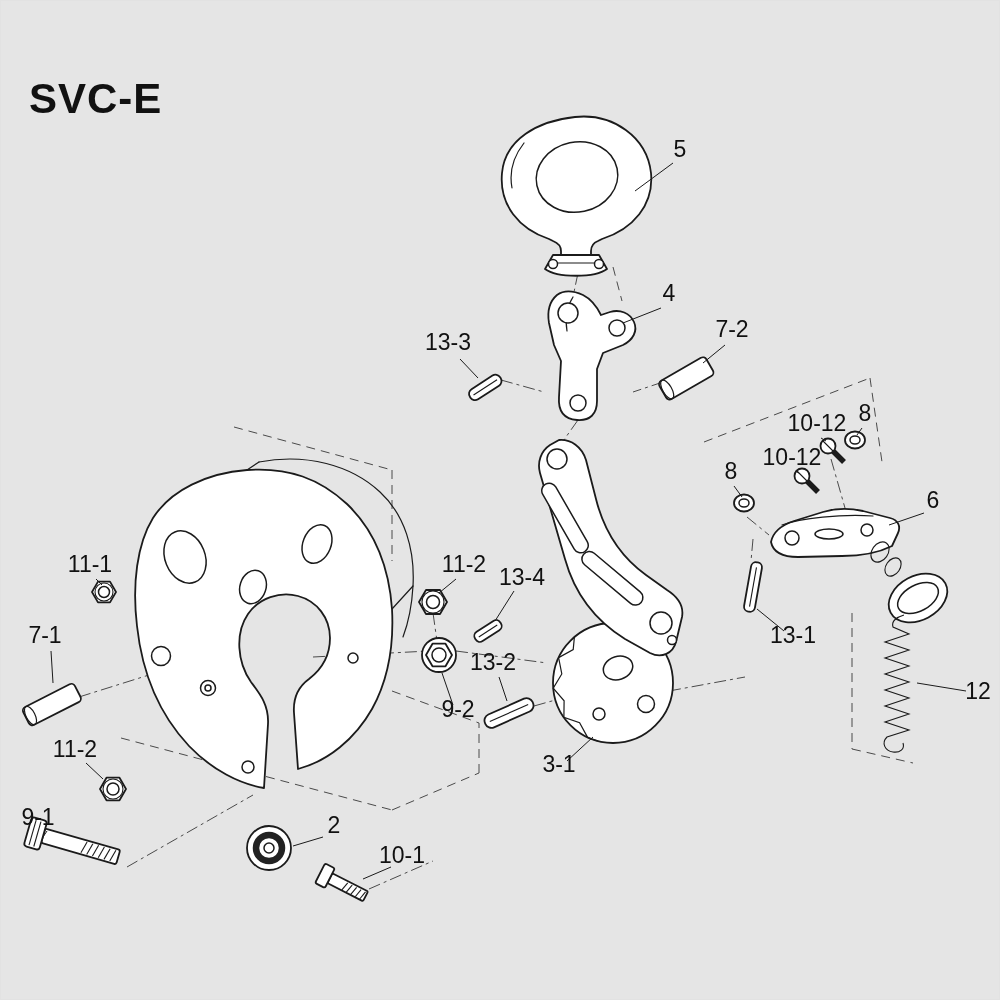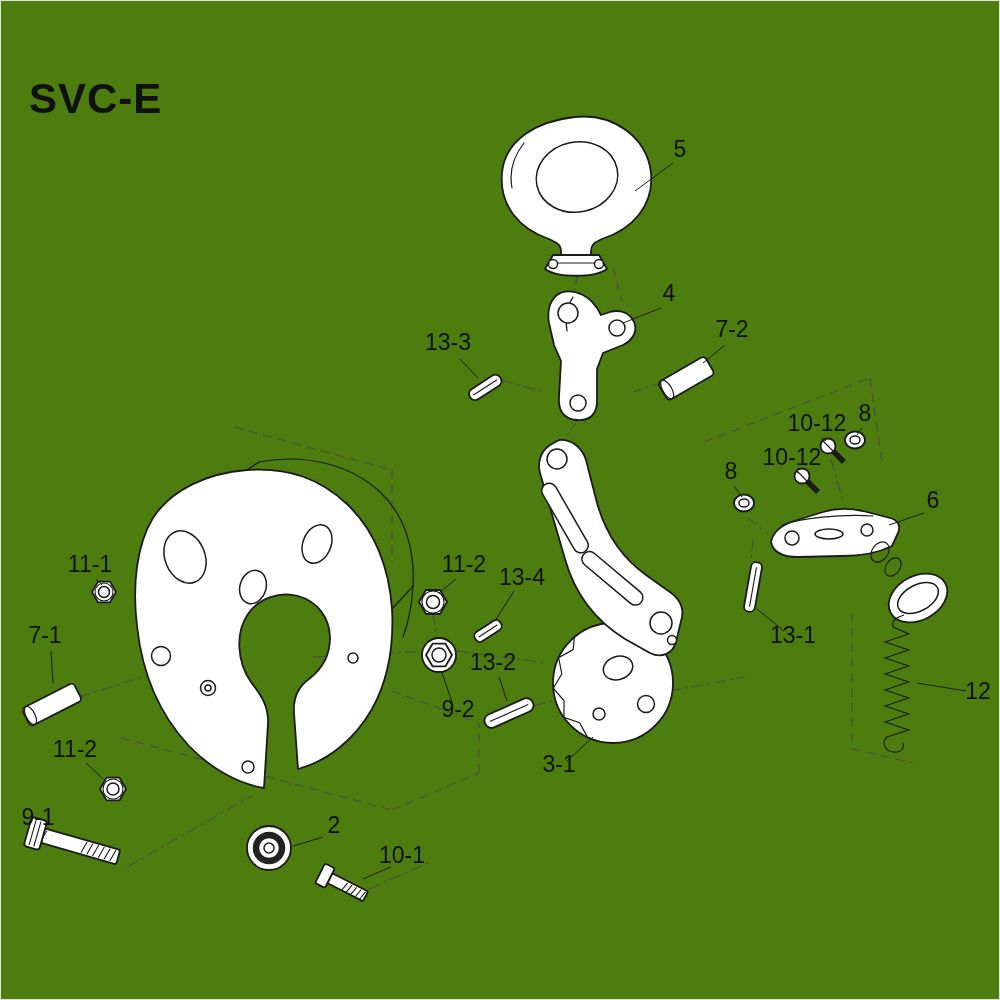--- a/index.html
+++ b/index.html
@@ -1,16 +1,16 @@
 <!DOCTYPE html>
 <html><head>
 <meta charset="utf-8">
 <style>
   html,body{margin:0;padding:0;background:#fff;}
-  .stage{position:relative;width:1000px;height:1000px;background:#4d7c0f;border:1px solid #e2e2e2;box-sizing:border-box;overflow:hidden;}
+  .stage{position:relative;width:1000px;height:1000px;background:#e5e5e5;border:1px solid #e2e2e2;box-sizing:border-box;overflow:hidden;}
   svg{position:absolute;left:0;top:0;}
   .outline{fill:#fff;stroke:#1b1b1b;stroke-width:1.8;stroke-linejoin:round;}
   .detail{fill:none;stroke:#1b1b1b;stroke-width:1.2;stroke-linecap:round;}
   .hole{fill:#fff;stroke:#1b1b1b;stroke-width:1.5;}
   .thin{stroke:#1b1b1b;stroke-width:1.1;fill:none;}
   .dash{stroke:#4a4a4a;stroke-width:1;stroke-dasharray:9 6;fill:none;}
   .dashdot{stroke:#4a4a4a;stroke-width:1;stroke-dasharray:12 4 3 4;fill:none;}
   .leader{stroke:#1b1b1b;stroke-width:1;fill:none;}
   .lbl{font:23px "Liberation Sans", sans-serif;fill:#111;text-anchor:middle;}
   .title{font:700 42px "Liberation Sans", sans-serif;fill:#111;letter-spacing:1px;}

